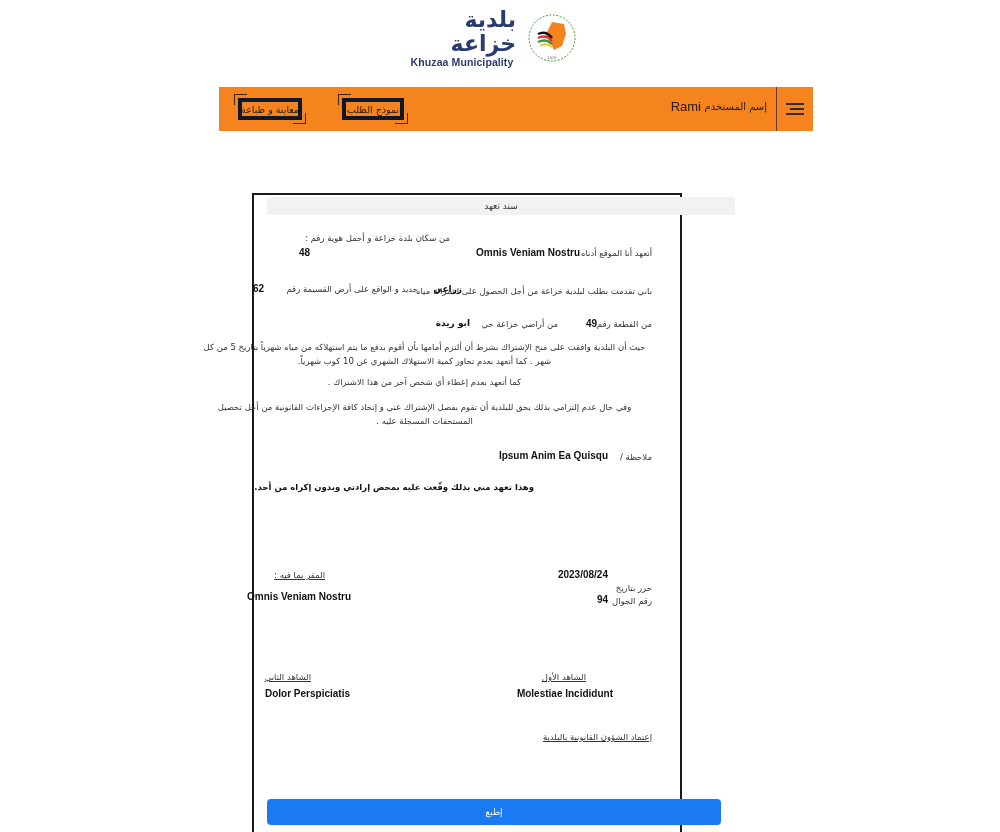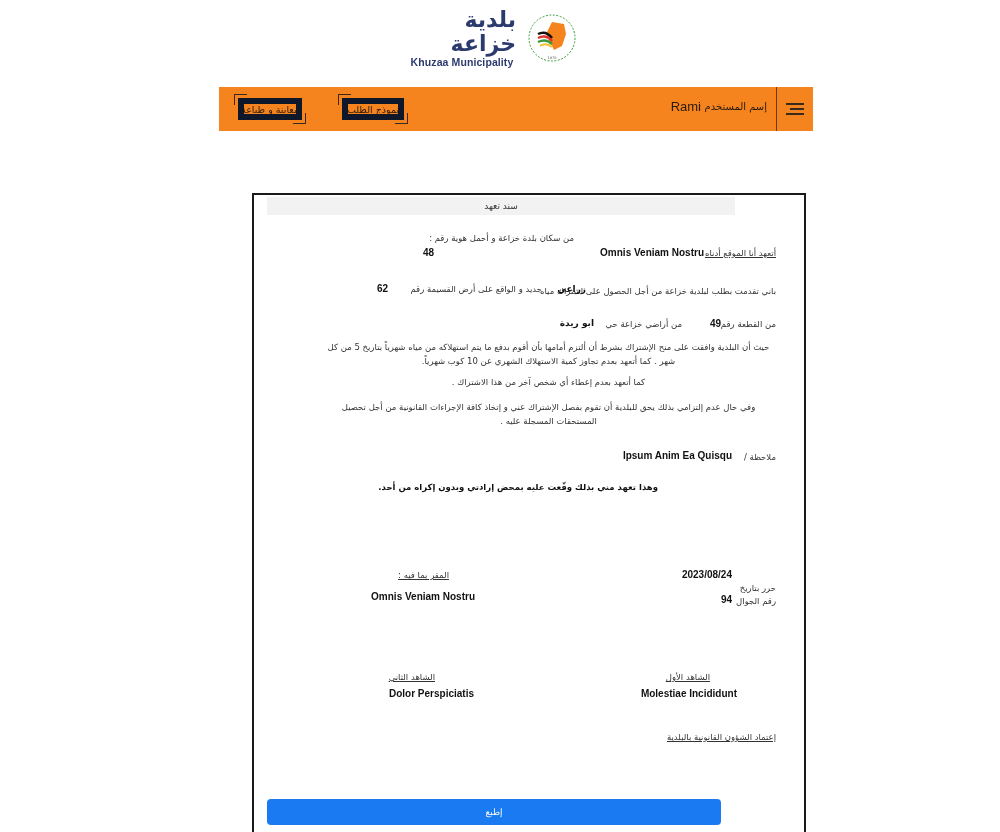--- a/index.html
+++ b/index.html
@@ -21,27 +21,27 @@
   .menu-btn .bars span:nth-child(1) { top: 0; width: 18px; }
   .menu-btn .bars span:nth-child(2) { top: 5px; width: 14px; }
   .menu-btn .bars span:nth-child(3) { top: 10px; width: 18px; }
   .user-label { position: absolute; right: 46px; top: 14px; font-size: 10px; color: #2a1a0a; }
   .user-name { position: absolute; right: 112px; top: 12px; font-family: "Liberation Sans", sans-serif; font-size: 13px; color: #2a1a0a; direction: ltr; }
 
   .nav-btn { position: absolute; top: 7px; height: 30px; cursor: pointer; }
   .nav-btn .frame-outer { position: absolute; inset: 0; }
   .nav-btn .frame-outer::before { content: ""; position: absolute; left: 0; top: 0; width: 12px; height: 10px; border-left: 1px solid #3a2a1e; border-top: 1px solid #3a2a1e; }
   .nav-btn .frame-outer::after { content: ""; position: absolute; right: 0; bottom: 0; width: 12px; height: 10px; border-right: 1px solid #3a2a1e; border-bottom: 1px solid #3a2a1e; }
-  .nav-btn .frame-inner { position: absolute; left: 4px; top: 4px; right: 4px; bottom: 4px; border: 6px solid #0f172a; display: flex; align-items: center; justify-content: center; }
+  .nav-btn .frame-inner { position: absolute; left: 4px; top: 4px; right: 4px; bottom: 4px; border: 4px solid #0f172a; display: flex; align-items: center; justify-content: center; }
   .nav-btn .frame-inner span { font-size: 9.5px; color: #2a1a0a; direction: rtl; white-space: nowrap; }
   .nav-print { left: 15px; width: 72px; }
   .nav-form { left: 119px; width: 70px; }
 
   
-  .doc { position: absolute; left: 252px; top: 193px; width: 554px; height: 639px; border: 2px solid #1a1a1a; border-bottom: none; background: #fff; direction: rtl; }
+  .doc { position: absolute; left: 252px; top: 193px; width: 430px; height: 639px; border: 2px solid #1a1a1a; border-bottom: none; background: #fff; direction: rtl; }
   .doc-title { position: absolute; left: 13px; top: 2px; width: 468px; height: 18px; background: #f2f2f2; text-align: center; font-size: 9px; line-height: 18px; color: #333; }
 
   .line { position: absolute; font-size: 8.5px; color: #333; white-space: nowrap; direction: rtl; }
   .b { font-family: "Liberation Sans", sans-serif; font-weight: bold; font-size: 10px; color: #111; }
   .bar { font-weight: bold; font-size: 9px; color: #111; }
   .para { position: absolute; right: 28px; width: 455px; font-size: 8.5px; line-height: 14px; color: #333; direction: rtl; text-align: center; }
   .u { text-decoration: underline; font-size: 8.5px; color: #333; }
 
   .print-btn { position: absolute; left: 13px; top: 604px; width: 454px; height: 26px; background: #1a7af2; border-radius: 4px; color: #fff; font-size: 9px; display: flex; align-items: center; justify-content: center; cursor: pointer; border: none; }
 </style>
@@ -87,21 +87,21 @@
     <div class="frame-outer"></div>
     <div class="frame-inner">
       <span>معاينة و طباعة</span>
     </div>
   </div>
 </div>
 
 <div class="doc">
   <div class="doc-title">سند تعهد</div>
 
-  <div class="line" style="right:28px; top:53px;text-decoration:underline;">أتعهد أنا الموقع أدناه</div>
+  <div class="line" style="right:28px; top:53px;">أتعهد أنا الموقع أدناه</div>
   <div class="line b" style="right:100px; top:52px;">Omnis Veniam Nostru</div>
   <div class="line" style="right:230px; top:38px;">من سكان بلدة خزاعة و أحمل هوية رقم :</div>
   <div class="line b" style="right:370px; top:52px;">48</div>
 
   <div class="line" style="right:28px; top:91px;">باني تقدمت بطلب لبلدية خزاعة من أجل الحصول على اشتراك مياه</div>
   <div class="line bar" style="right:218px; top:89px;">زراعي</div>
   <div class="line" style="right:262px; top:89px;">جديد و الواقع على أرض القسيمة رقم</div>
   <div class="line b" style="right:416px; top:88px;">62</div>
 
   <div class="line" style="right:28px; top:124px;">من القطعة رقم</div>

